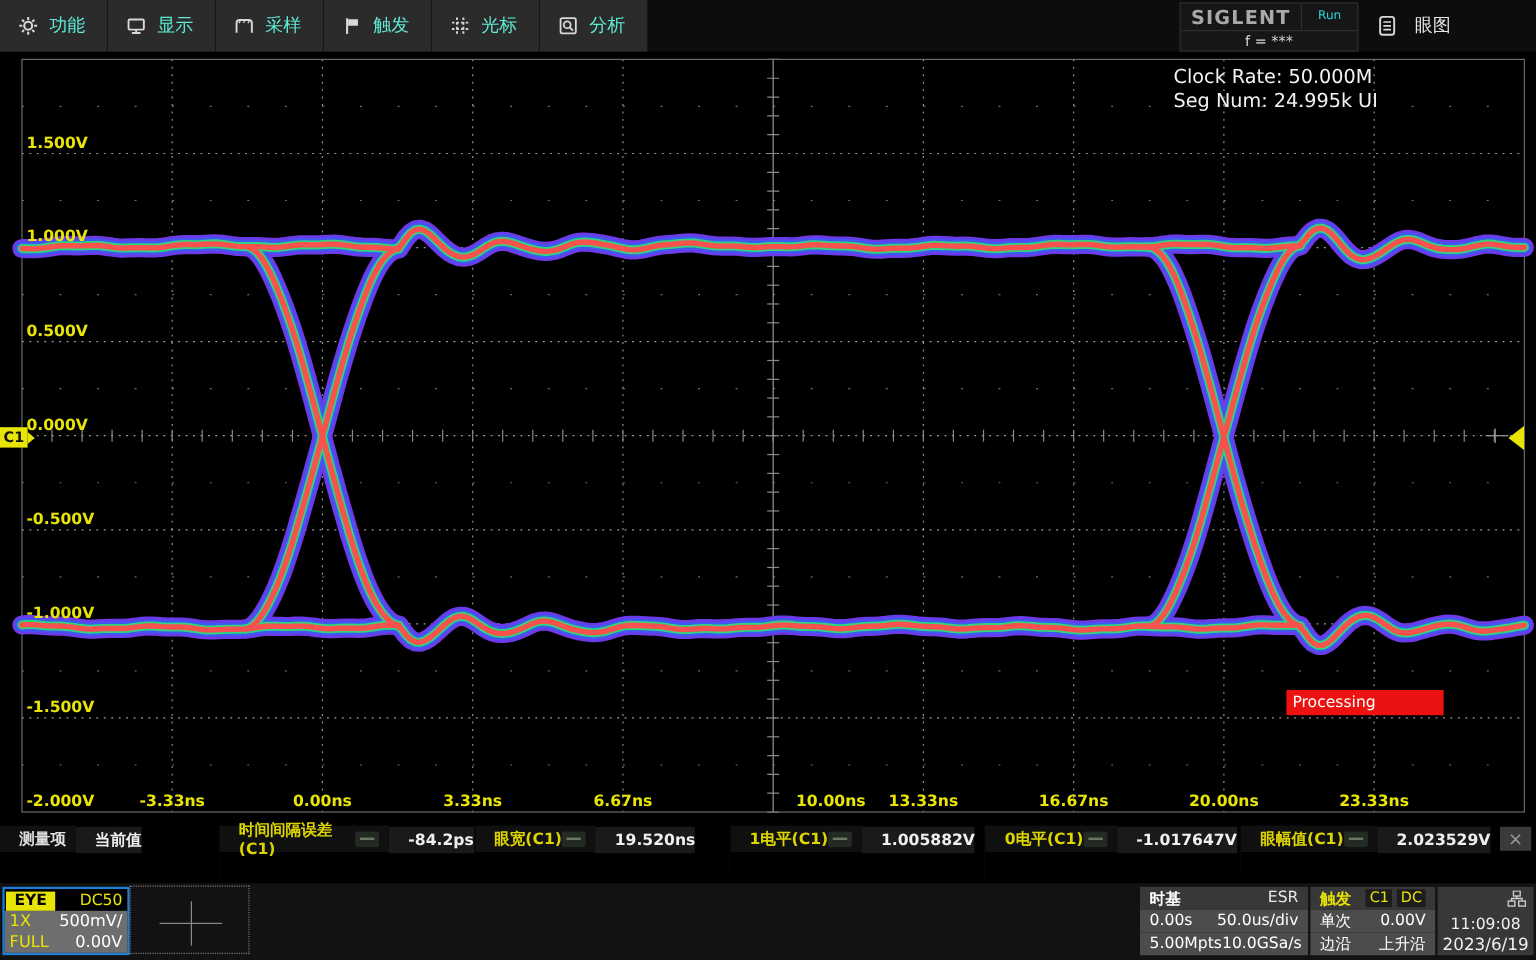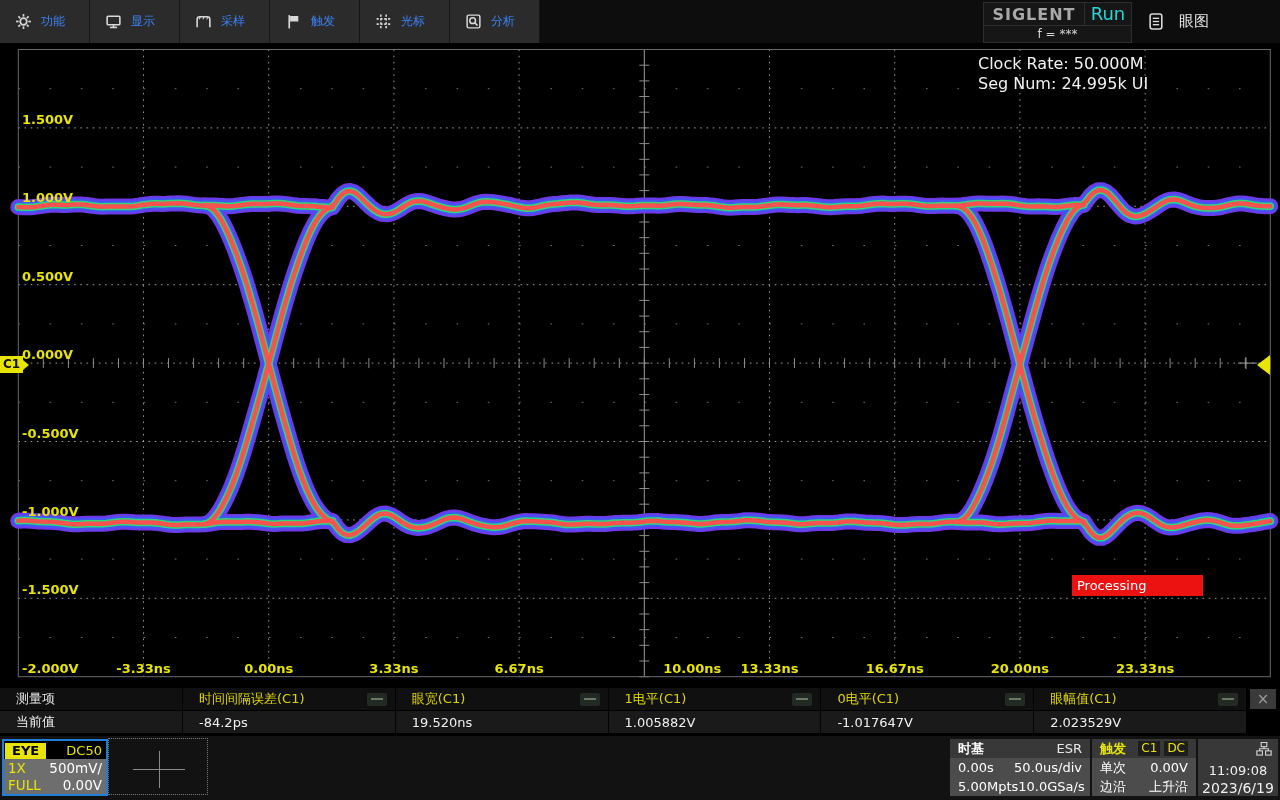--- a/index.html
+++ b/index.html
@@ -2,44 +2,44 @@
 <html><head>
 <meta charset="utf-8">
 <style>
   html,body{margin:0;padding:0;background:#000;}
   #screen{position:relative;width:1280px;height:800px;background:#000;overflow:hidden;
     font-family:"DejaVu Sans","Liberation Sans",sans-serif;color:#e8e8e8;}
   
   #menu-bar{position:absolute;left:0;top:0;width:1280px;height:43px;background:#0d0d0d;border-bottom:1px solid #000;}
   #menu-items{position:absolute;left:0;top:0;height:43px;width:540px;display:flex;background:#2b2b2b;}
   .menu-item{flex:1;display:flex;align-items:center;gap:9px;padding-left:15px;border-right:1px solid #161616;cursor:default;}
-  .menu-item span{font-size:12px;color:#3b82f6;}
+  .menu-item span{font-size:15px;color:#5eead4;}
   .micon{width:17px;height:17px;flex:0 0 auto;}
   #brand-box{position:absolute;left:983px;top:2px;width:147px;height:39px;background:#161616;border:1px solid #2e2e2e;}
   #brand-row{display:flex;height:22px;align-items:center;}
   #brand-name{flex:1;text-align:center;font-size:16px;font-weight:bold;color:#a9a9a9;letter-spacing:1px;}
-  #run-state{width:46px;text-align:center;font-size:18px;color:#26d7d7;border-left:1px solid #2e2e2e;height:22px;line-height:22px;}
+  #run-state{width:46px;text-align:center;font-size:10px;color:#26d7d7;border-left:1px solid #2e2e2e;height:22px;line-height:22px;}
   #freq-row{height:16px;border-top:1px solid #2e2e2e;text-align:center;font-size:12px;color:#d8d8d8;line-height:16px;}
   #eye-menu{position:absolute;left:1148px;top:0;height:43px;display:flex;align-items:center;gap:14px;}
   #eye-menu span{font-size:15px;color:#e6e6e6;}
   
   #scope{position:absolute;left:0;top:44px;width:1280px;height:644px;background:#000;}
   #scope svg{position:absolute;left:0;top:0;}
   #clock-info{position:absolute;left:978px;top:10px;font-size:16px;line-height:20px;color:#f2f2f2;}
   #processing{position:absolute;left:1072px;top:531px;width:126px;height:21px;background:#ec1212;color:#fff;
     font-size:13px;line-height:21px;padding-left:5px;}
   .axis-label{position:absolute;color:#e8e405;font-size:13px;font-weight:600;white-space:nowrap;}
   #c1-marker{position:absolute;left:0;top:312px;height:17px;background:#e8e405;color:#101010;font-size:12px;
     font-weight:bold;line-height:17px;padding:0 3px;}
   #c1-marker:after{content:"";position:absolute;left:100%;top:3.5px;border:5px solid transparent;border-left:6px solid #e8e405;}
   #trig-marker{position:absolute;left:1257px;top:311px;width:0;height:0;
     border-top:10px solid transparent;border-bottom:10px solid transparent;border-right:13px solid #e8e405;}
   
   #measure-table{position:absolute;left:0;top:688px;width:1280px;height:45px;display:flex;background:#000;font-size:13px;}
-  .mt-col{display:flex;flex-direction:column;}
+  .mt-col{display:flex;flex-direction:row;font-weight:bold;}
   .mt-col.first{width:182px;}
   .mt-col.meas{flex:1;border-left:1px solid #050505;}
   .mt-h{height:22px;background:#101010;display:flex;align-items:center;padding:0 8px 0 16px;color:#e0e0e0;}
   .mt-col.meas .mt-h{color:#ddd500;justify-content:space-between;}
   .mt-v{height:22px;background:#1a1a1a;margin-top:1px;display:flex;align-items:center;padding-left:16px;color:#efefef;}
   .minus-btn{width:20px;height:13px;background:#232a23;border-radius:2px;position:relative;cursor:pointer;flex:0 0 auto;}
   .minus-btn:after{content:"";position:absolute;left:4px;top:5.5px;width:12px;height:2px;background:#6a7a62;}
   #mt-close-wrap{width:34px;display:flex;justify-content:center;}
   #mt-close{width:26px;height:20px;margin-top:1px;background:#3a3a3a;color:#9a9a9a;font-size:15px;line-height:20px;
     text-align:center;cursor:pointer;}

